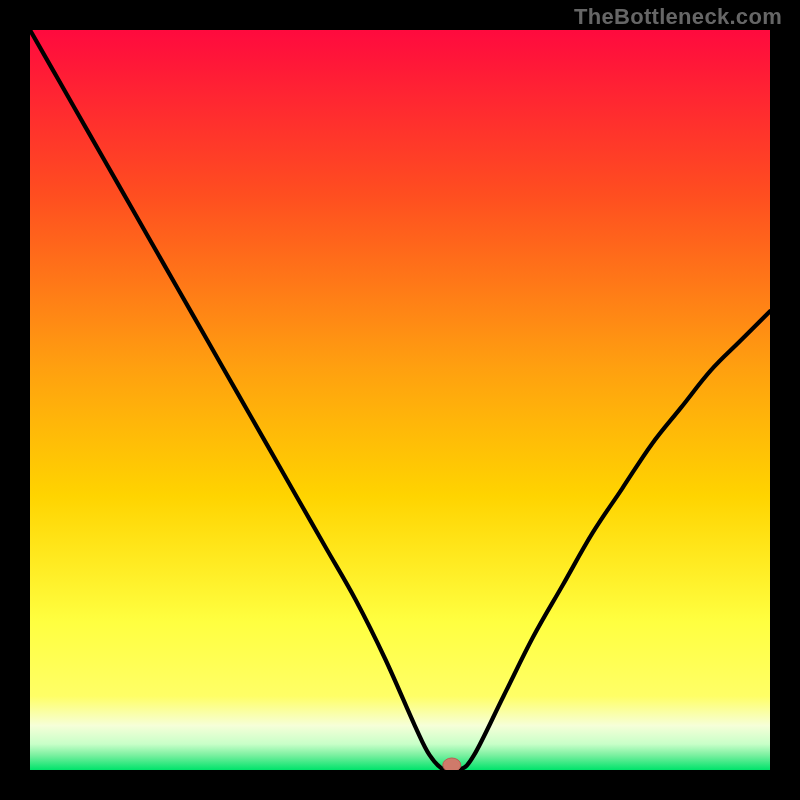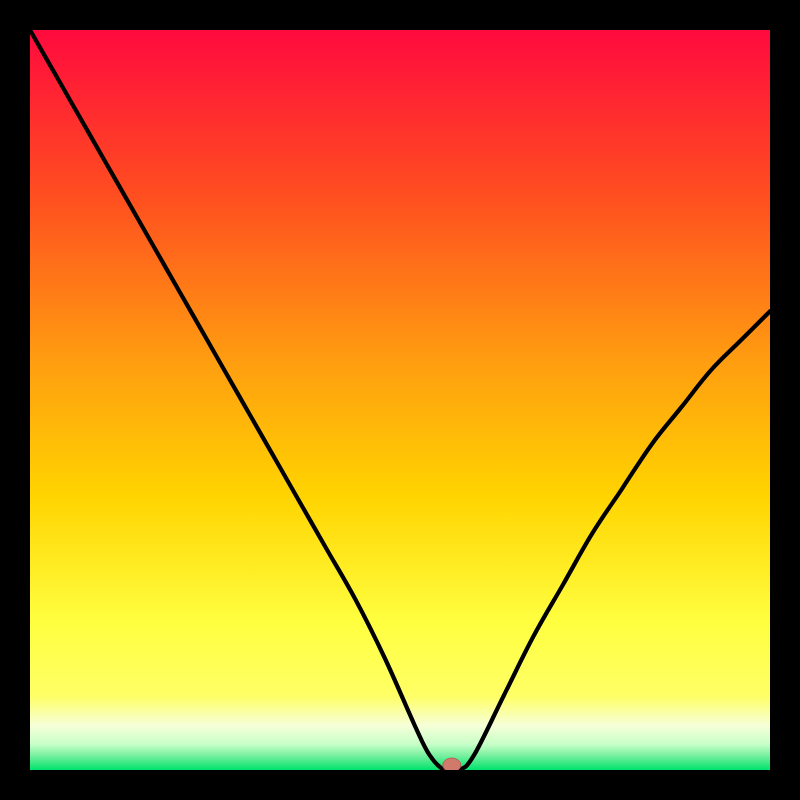--- a/index.html
+++ b/index.html
@@ -59,13 +59,14 @@
           <stop id="gs8" offset="98%" stop-color="#7af0a0"></stop>
           <stop id="gs9" offset="100%" stop-color="#00e36b"></stop>
         </linearGradient>
       </defs>
       <rect x="0" y="0" width="740" height="740" fill="url(#bg-grad)"></rect>
       <path id="curve-path" d="M 0.00 0.00 C 5.33 9.32, 18.94 33.15, 29.60 51.80 C 40.26 70.45, 48.54 84.95, 59.20 103.60 C 69.86 122.25, 78.14 136.75, 88.80 155.40 C 99.46 174.05, 107.74 188.55, 118.40 207.20 C 129.06 225.85, 137.34 240.35, 148.00 259.00 C 158.66 277.65, 166.94 292.15, 177.60 310.80 C 188.26 329.45, 196.54 343.95, 207.20 362.60 C 217.86 381.25, 226.14 395.75, 236.80 414.40 C 247.46 433.05, 255.74 447.55, 266.40 466.20 C 277.06 484.85, 285.34 499.35, 296.00 518.00 C 306.66 536.65, 314.94 549.82, 325.60 569.80 C 336.26 589.78, 344.54 606.36, 355.20 629.00 C 365.86 651.64, 376.81 678.28, 384.80 695.60 C 392.79 712.92, 394.27 717.21, 399.60 725.20 C 404.93 733.19, 409.07 737.34, 414.40 740.00 C 419.73 742.66, 423.87 742.66, 429.20 740.00 C 434.53 737.34, 436.01 738.52, 444.00 725.20 C 451.99 711.88, 462.94 687.31, 473.60 666.00 C 484.26 644.69, 492.54 626.78, 503.20 606.80 C 513.86 586.82, 522.14 573.65, 532.80 555.00 C 543.46 536.35, 551.74 520.52, 562.40 503.20 C 573.06 485.88, 581.34 474.78, 592.00 458.80 C 602.66 442.82, 610.94 429.05, 621.60 414.40 C 632.26 399.75, 640.54 390.72, 651.20 377.40 C 661.86 364.08, 670.14 352.39, 680.80 340.40 C 691.46 328.41, 699.74 321.46, 710.40 310.80 C 721.06 300.14, 734.67 286.53, 740.00 281.20" fill="none" stroke="#000000" stroke-width="4.2" stroke-linecap="round" stroke-linejoin="round"></path>
       <ellipse id="marker" cx="421.80" cy="735.00" rx="9" ry="7" fill="#cf7a6a" stroke="#b86055" stroke-width="1"></ellipse>
     </svg>
   </div>
 
+  <div class="watermark">TheBottleneck.com</div>
 </div>
 
 </body></html>

